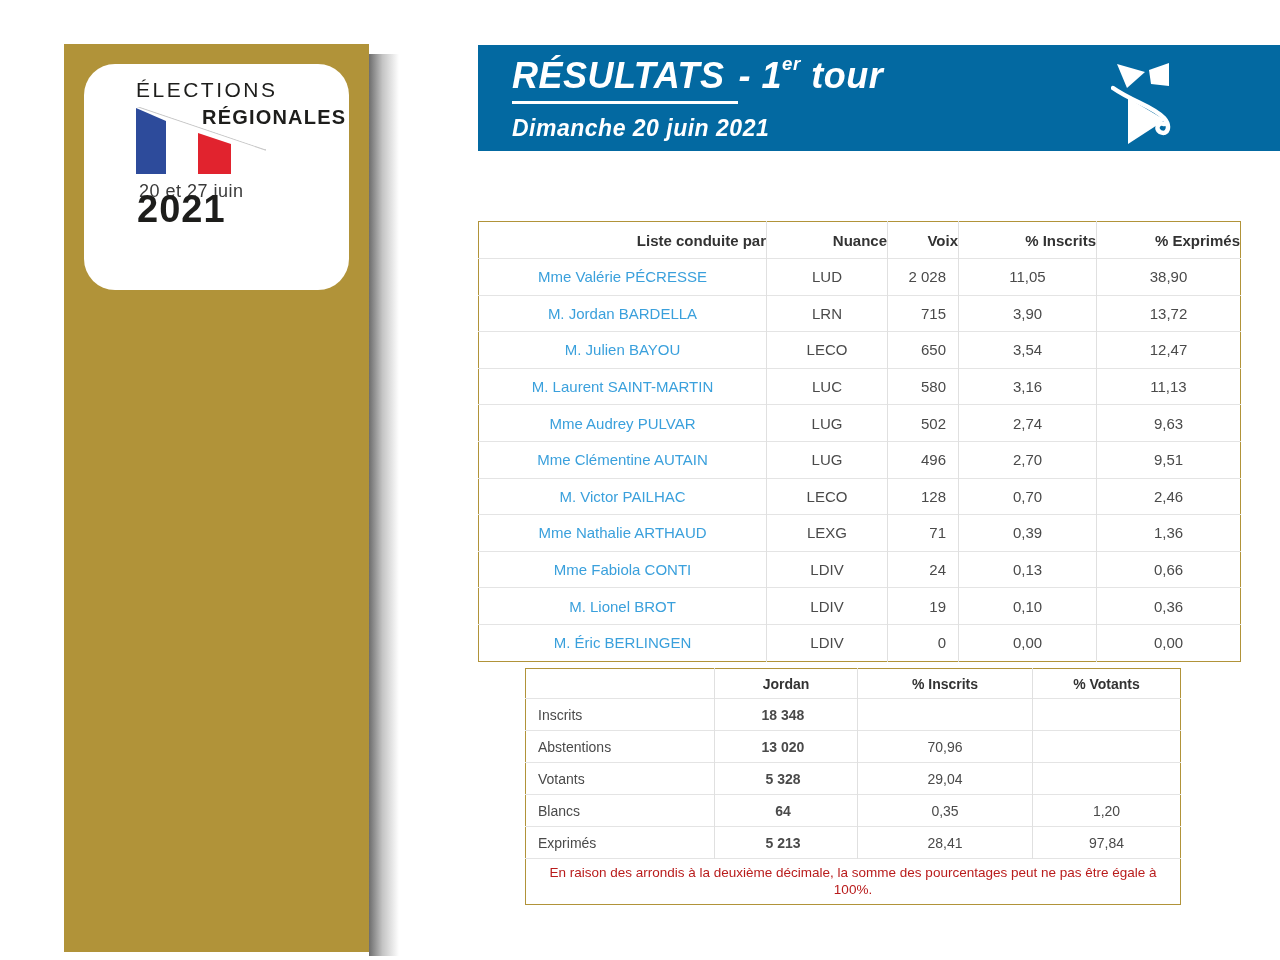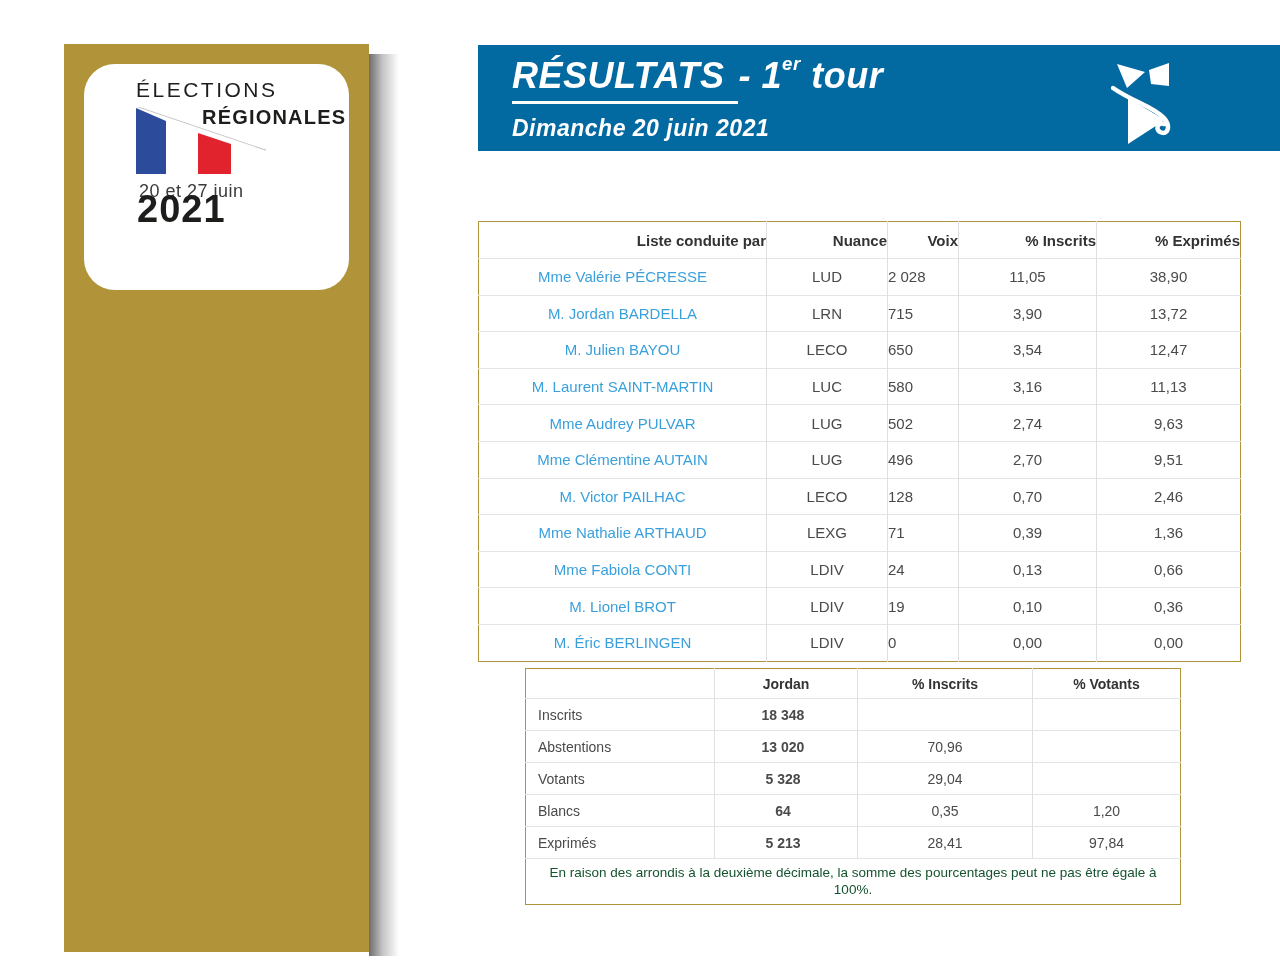--- a/index.html
+++ b/index.html
@@ -33,26 +33,26 @@
   
   table { border-collapse:collapse; table-layout:fixed; background:#fff; }
   .results { position:absolute; left:478px; top:221px; width:762px; border:1px solid #B19339; }
   .summary { position:absolute; left:525px; top:668px; width:655px; border:1px solid #B19339; }
   th, td { border-right:1px solid #e0e0e0; overflow:hidden; white-space:nowrap; }
   th:last-child, td:last-child { border-right:none; }
   tr + tr th, tr + tr td { border-top:1px solid #e4e4e4; }
   .results th { height:37px; font-size:15px; font-weight:700; color:#333; text-align:right; }
   .results td { height:36.6px; font-size:15px; color:#4a4a4a; text-align:center; }
   .results td.name { color:#3AA0DC; }
-  .results td.voix { text-align:left; padding-right:12px; }
+  .results td.voix { text-align:right; padding-right:12px; }
   .summary th { height:30px; font-size:14px; font-weight:700; color:#333; text-align:center; }
   .summary td { height:32px; font-size:14px; color:#4a4a4a; text-align:center; }
   .summary td.lbl { text-align:left; padding-left:12px; }
   .summary td.num { text-align:center; padding-right:6px;font-weight:bold; }
-  .summary td.note { height:46px; font-size:13.5px; color:#14532d; text-align:center; white-space:normal; line-height:1.2; padding:6px 14px; }
+  .summary td.note { height:46px; font-size:13.5px; color:#b91c1c; text-align:center; white-space:normal; line-height:1.2; padding:6px 14px; }
 </style>
 </head>
 <body>
 
 <div class="stage">
 
   <aside class="gold-panel">
     <div class="event-card">
       <div class="ec-line1">ÉLECTIONS</div>
       <div class="ec-line2">RÉGIONALES</div>

